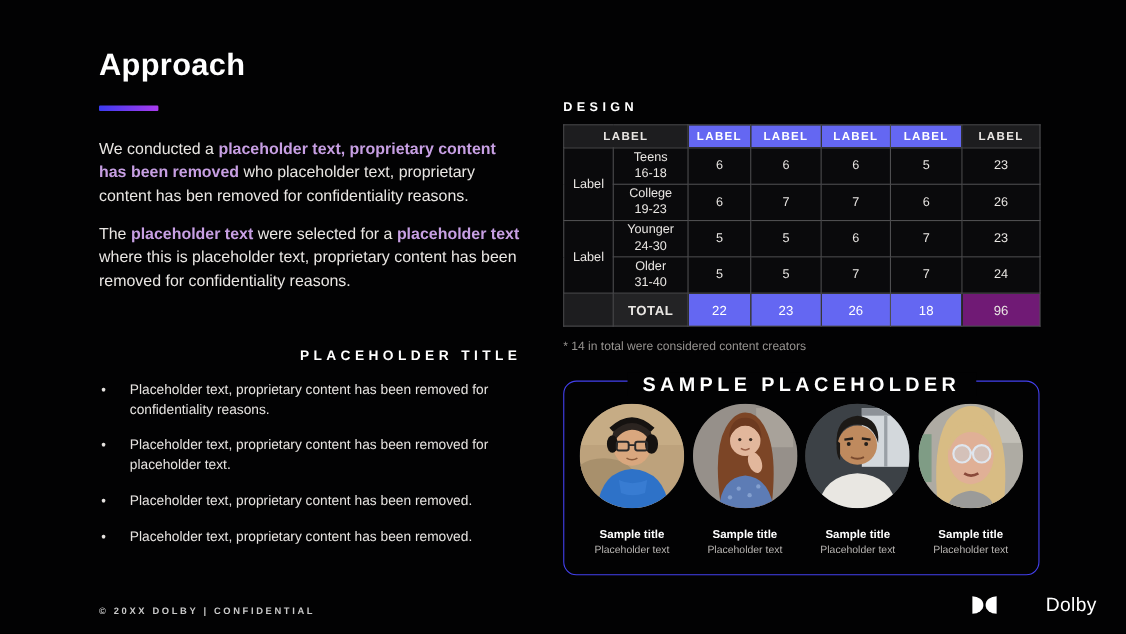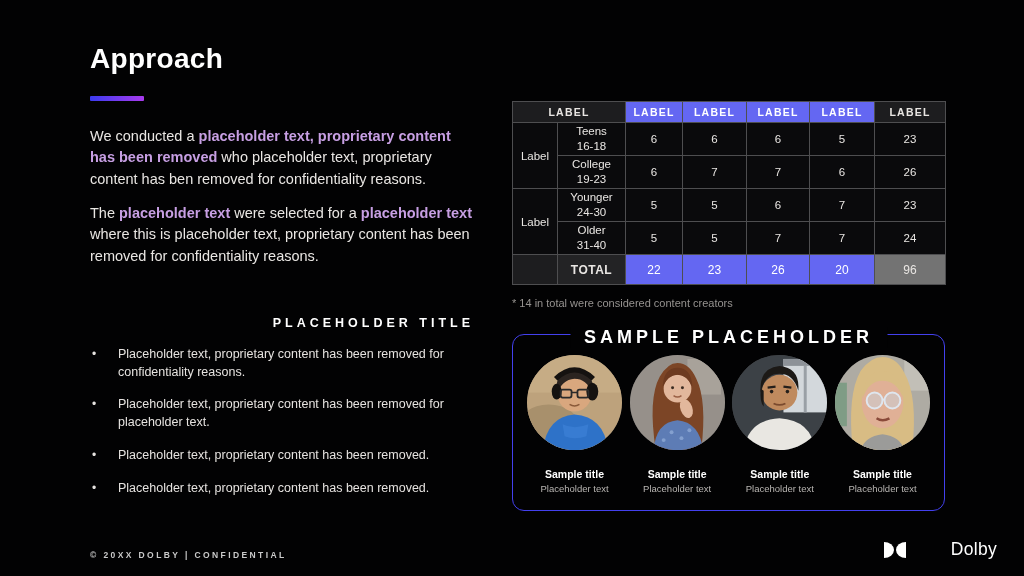--- a/index.html
+++ b/index.html
@@ -48,21 +48,21 @@
   }
   .design-table tr.head th { height: 21px; font-size: 10.5px; font-weight: 700; letter-spacing: 1.2px; }
   .design-table .dark-cell  { background: #1d1d1f; }
   .design-table .purple-cell { background: #6467f2; color: #ffffff; }
   .design-table tr.data-row td { height: 33px; background: #0a0a0c; font-size: 11.5px; }
   .design-table td.group-label { background: #1d1d1f; font-size: 11.5px; }
   .design-table td.row-label   { background: #1d1d1f; font-size: 11px; line-height: 1.3; }
   .design-table tr.total-row td { height: 30px; font-size: 12px; }
   .design-table td.total-spacer { background: #1d1d1f; }
   .design-table td.total-label  { background: #232325; font-size: 11.5px; font-weight: 700; letter-spacing: 0.5px; }
-  .design-table td.grand-total  { background: #737373; }
+  .design-table td.grand-total  { background: #701a75; }
 
   .footnote { margin-top: 12px; font-size: 11px; color: #969390; }
 
   
   .sample-box {
     position: relative; margin-top: 25px; width: 433px; height: 177px;
     border: 1.5px solid #4340ee; border-radius: 12px;
   }
   .sample-heading {
     position: absolute; top: -8px; left: 50%; transform: translateX(-50%);
@@ -121,20 +121,21 @@
           <span>Placeholder text, proprietary content has been removed.</span>
         </li>
       <li>
           <span class="dot">•</span>
           <span>Placeholder text, proprietary content has been removed.</span>
         </li>
     </ul>
   </div>
 
   <div class="right-col">
+    <h3 class="design-heading">DESIGN</h3>
 
     <table class="design-table">
       <colgroup>
         <col style="width:45px">
           <col style="width:68px">
           <col style="width:57px">
           <col style="width:64px">
           <col style="width:63px">
           <col style="width:65px">
           <col style="width:71px">
@@ -181,21 +182,21 @@
           <td>7</td>
           <td>7</td>
           <td>24</td>
         </tr>
         <tr class="total-row">
           <td class="total-spacer"></td>
           <td class="total-label">TOTAL</td>
           <td class="purple-cell">22</td>
           <td class="purple-cell">23</td>
           <td class="purple-cell">26</td>
-          <td class="purple-cell">20</td>
+          <td class="purple-cell">18</td>
           <td class="grand-total">96</td>
         </tr>
       </tbody>
     </table>
 
     <div class="footnote">* 14 in total were considered content creators</div>
 
     <div class="sample-box">
       <div class="sample-heading">SAMPLE PLACEHOLDER</div>
       <div class="people">

